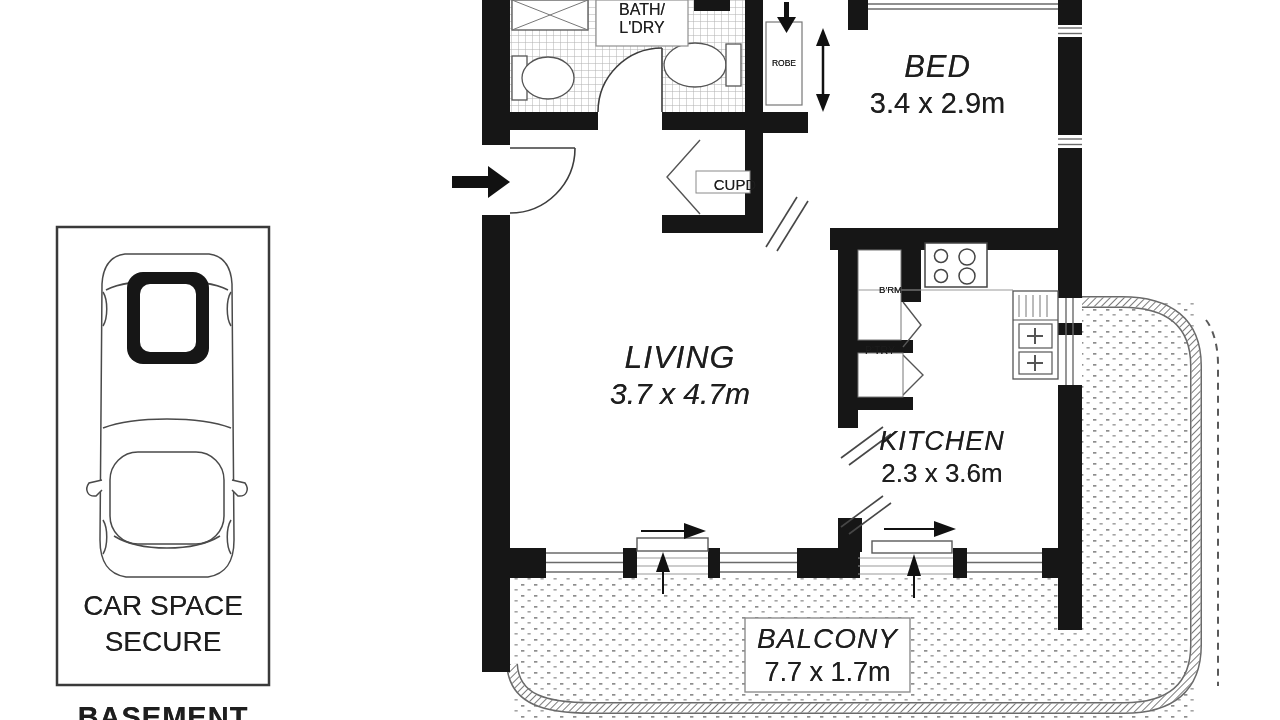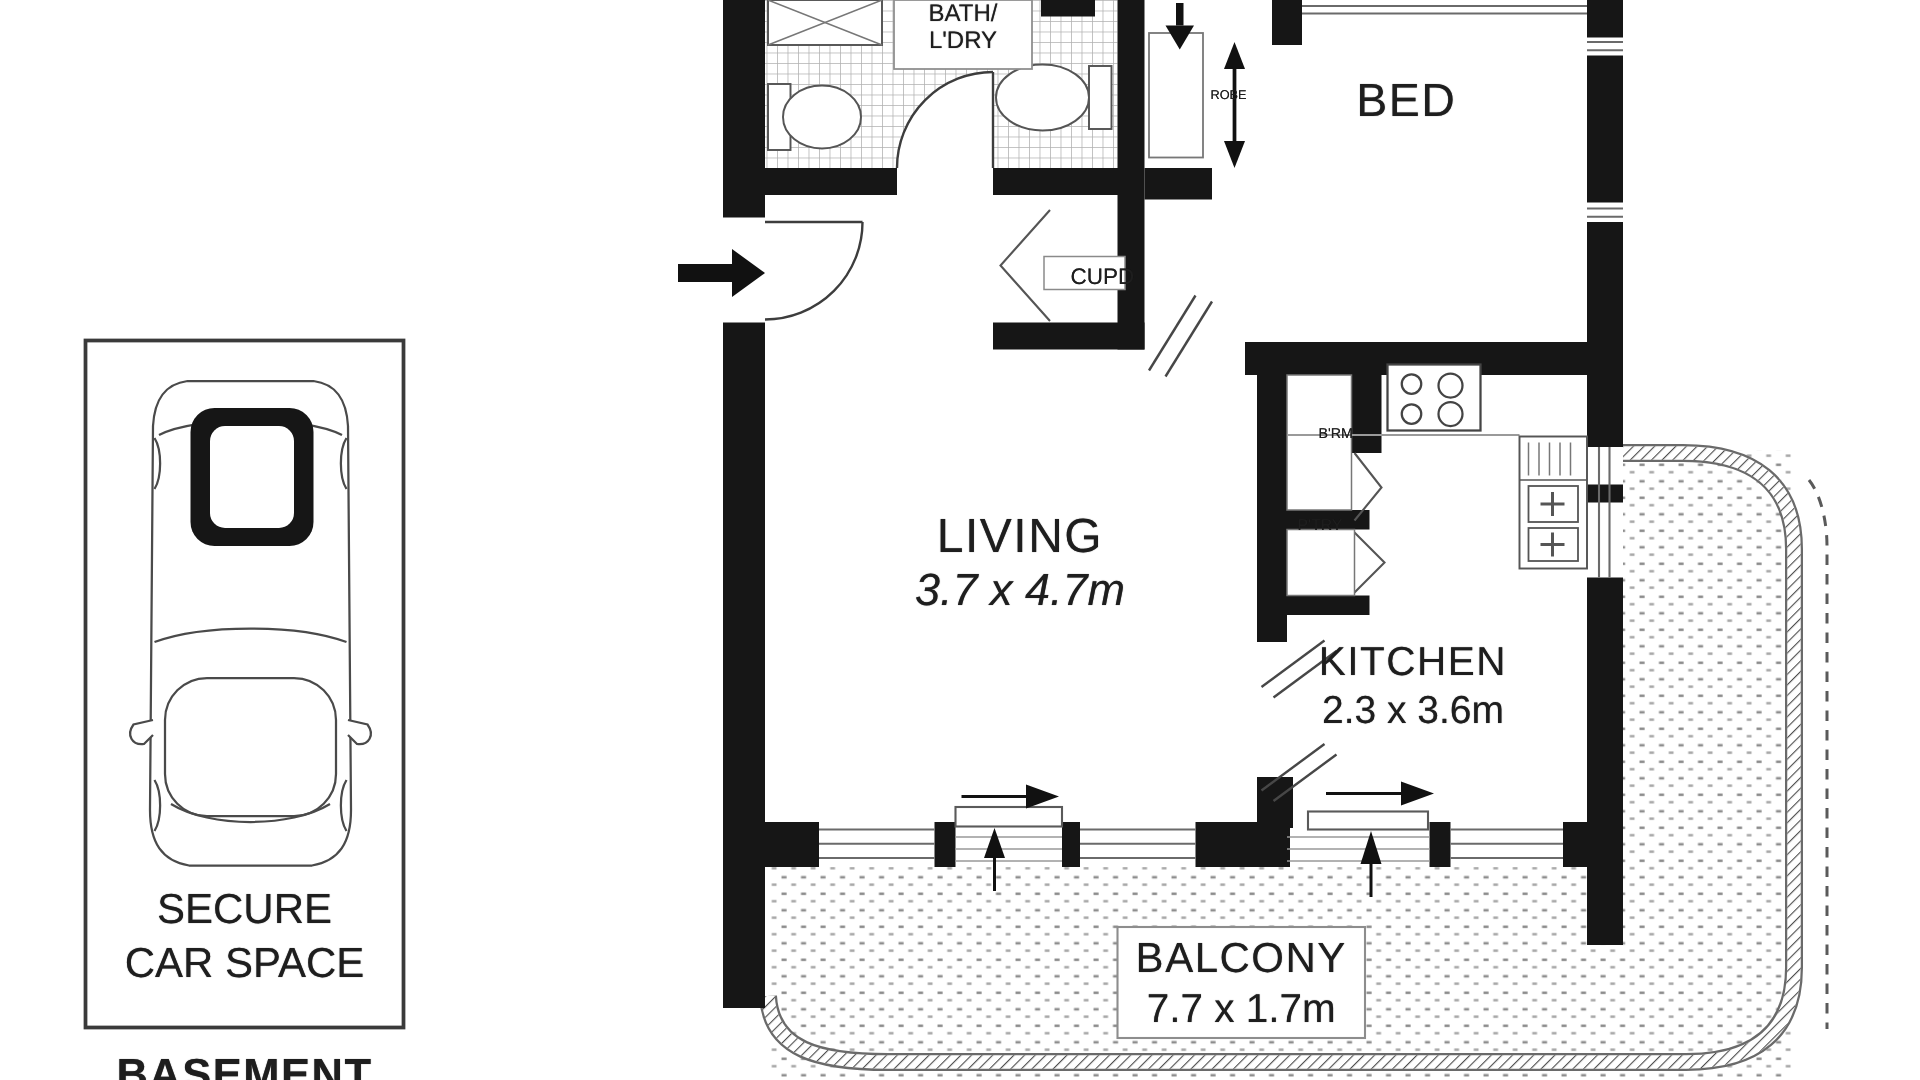--- a/index.html
+++ b/index.html
@@ -2,21 +2,21 @@
 <html><head>
 <meta charset="utf-8">
 <style>
   html,body { margin:0; padding:0; background:#fff; }
   .stage {
     position:relative; width:1280px; height:720px; background:#fff;
     overflow:hidden; font-family:"Liberation Sans", sans-serif; color:#1b1b1b;padding-left:20px;
   }
   .stage svg { position:absolute; left:0; top:0; }
   .lbl { position:absolute; text-align:center; color:#1e1e1e; text-shadow:0 0 0.6px rgba(20,20,20,.75); }
-  .room-name { letter-spacing:1px; }
+  .room-name { letter-spacing:1px;font-style:italic; }
   .tiny { text-shadow:0 0 0.4px rgba(20,20,20,.8); }
 </style>
 </head>
 <body>
 
 <div class="stage">
 
 <svg width="1280" height="720" viewBox="0 0 1280 720">
   <defs>
     <pattern id="tiles" width="7" height="7" patternUnits="userSpaceOnUse">
@@ -232,26 +232,27 @@
     <path d="M103,520 C108,528 108,546 103,554"></path>
     <path d="M231,520 C226,528 226,546 231,554"></path>
   </g>
 </svg>
 
 <div class="lbl" style="left:596px; top:1px; width:92px; font-size:16px; line-height:18px;">
   <div>BATH/</div>
   <div>L'DRY</div>
 </div>
 
-<div class="lbl tiny" style="left:766px; top:58px; width:36px; font-size:8.5px;margin-left:35px;">ROBE</div>
+<div class="lbl tiny" style="left:766px; top:58px; width:36px; font-size:8.5px;">ROBE</div>
 
 <div class="lbl tiny" style="left:696px; top:176px; width:54px; font-size:15px;margin-left:12px;">CUPD</div>
 
 <div class="lbl room-label" style="left:840px; top:48px; width:195px;">
   <div class="room-name" style="font-size:31px; line-height:38px;">BED</div>
+  <div style="font-size:29px; line-height:34px;">3.4 x 2.9m</div>
 </div>
 
 <div class="lbl room-label" style="left:580px; top:337px; width:200px;">
   <div class="room-name" style="font-size:32px; line-height:40px;">LIVING</div>
   <div style="font-size:30px; line-height:34px;font-style:italic;">3.7 x 4.7m</div>
 </div>
 
 <div class="lbl room-label" style="left:844px; top:424px; width:196px;">
   <div class="room-name" style="font-size:27px; line-height:34px;">KITCHEN</div>
   <div style="font-size:26px; line-height:30px;">2.3 x 3.6m</div>
@@ -260,19 +261,19 @@
 <div class="lbl tiny" style="left:856px; top:284px; width:46px; font-size:9.5px;text-align:right;">B'RM</div>
 
 <div class="lbl tiny" style="left:856px; top:344px; width:48px; font-size:10.5px;">P'TRY</div>
 
 <div class="lbl room-label" style="left:745px; top:621px; width:165px;">
   <div class="room-name" style="font-size:28px; line-height:36px;">BALCONY</div>
   <div style="font-size:27px; line-height:31px;">7.7 x 1.7m</div>
 </div>
 
 <div class="lbl" style="left:57px; top:588px; width:212px; font-size:28px; line-height:36px;">
+  <div>CAR SPACE</div>
   <div>SECURE</div>
-  <div>CAR SPACE</div>
 </div>
 
 <div class="lbl" style="left:57px; top:701px; width:212px; font-size:29px; font-weight:700; letter-spacing:1px;">BASEMENT</div>
 
 </div>
 
 </body></html>

